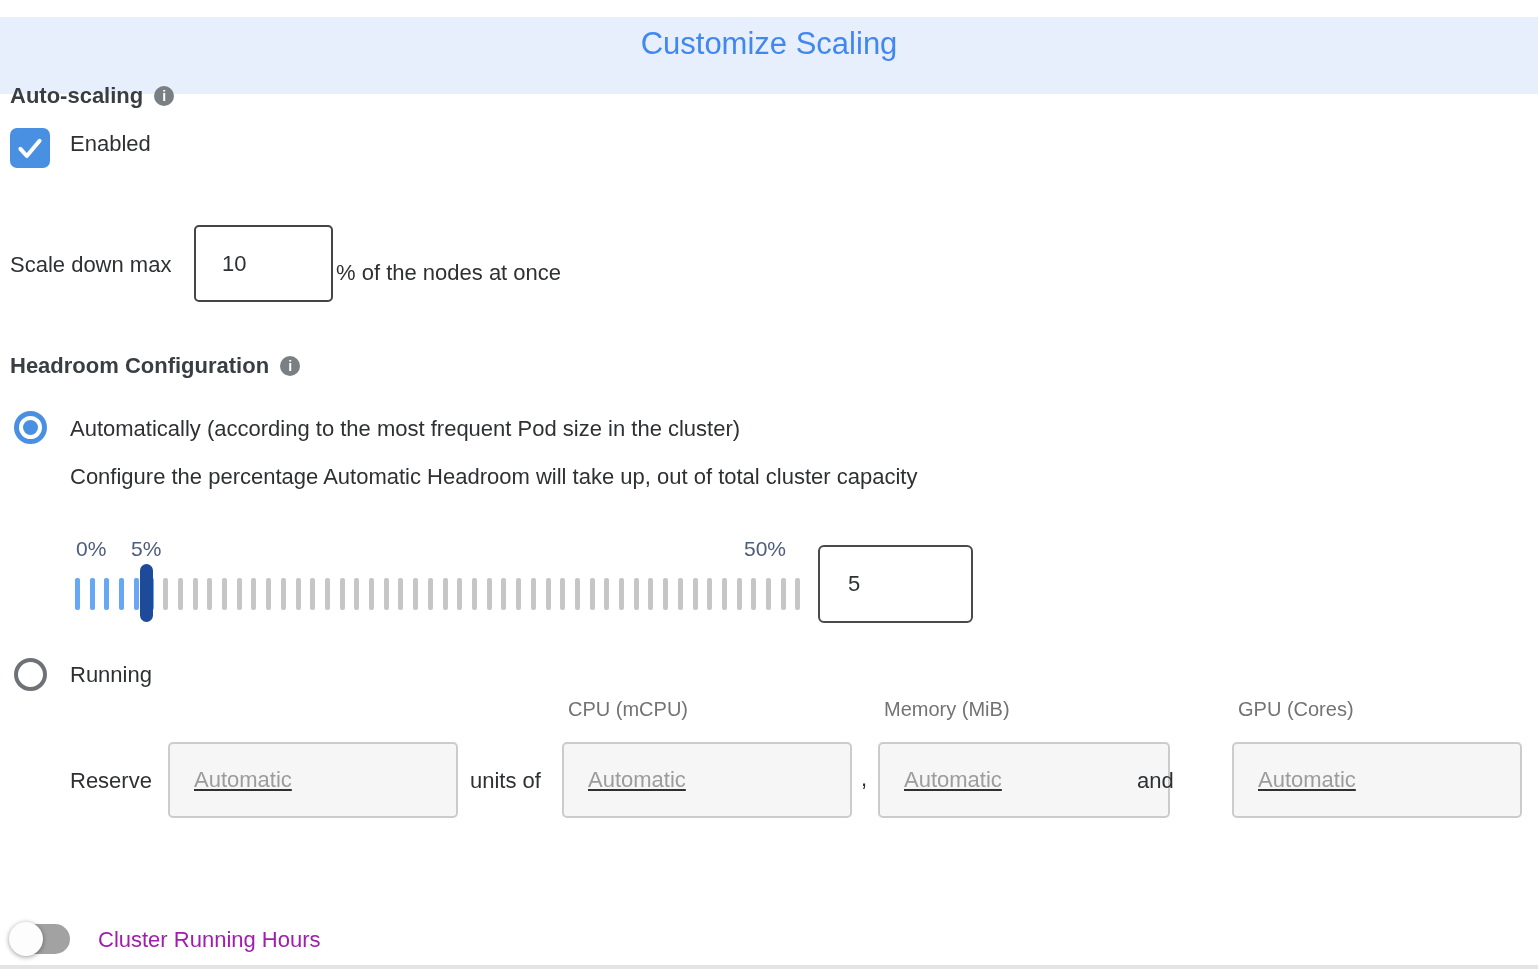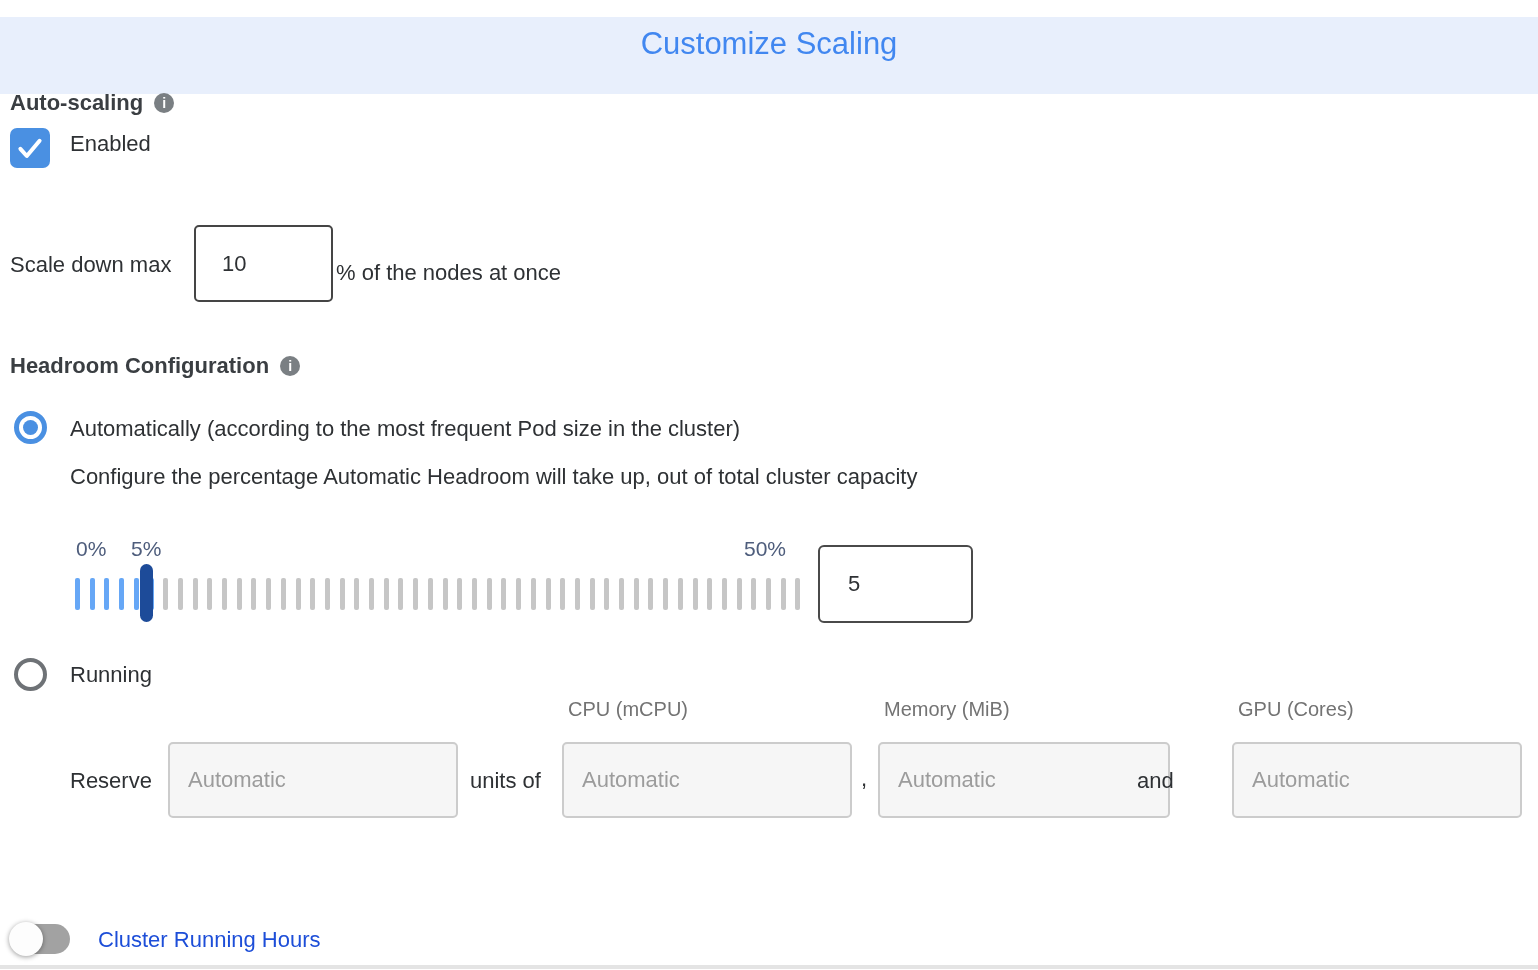--- a/index.html
+++ b/index.html
@@ -6,21 +6,21 @@
   html,body { background:#ffffff; }
   body { font-family:"Liberation Sans","DejaVu Sans",sans-serif; color:#2e3134; }
   #canvas { position:relative; width:1538px; height:970px; background:#ffffff; overflow:hidden; }
 
   
   #header-bar { position:absolute; left:0; top:0; width:1538px; height:77px; background:#e8effc; display:flex; justify-content:center;margin-top:17px; }
   #page-title { margin-top:9px; font-size:31px; color:#4187f0; }
 
   
   .section-label { position:absolute; display:flex; align-items:center; gap:11px; font-weight:bold; font-size:22px; color:#3a3e42; }
-  #autoscaling-label { left:10px; top:90px; }
+  #autoscaling-label { left:10px; top:83px; }
   #headroom-label { left:10px; top:353px;justify-content:flex-end; }
   .info-icon { width:20px; height:20px; border-radius:50%; background:#7a7f83; color:#ffffff; font-size:14px; font-weight:bold; display:flex; align-items:center; justify-content:center; }
 
   .text { position:absolute; font-size:22px; color:#2e3134; white-space:nowrap; }
 
   
   #enabled-checkbox { position:absolute; left:10px; top:128px; width:40px; height:40px; background:#4a90e2; border-radius:7px; display:flex; align-items:center; justify-content:center; }
   #enabled-label { left:70px; top:131px; }
 
   
@@ -49,34 +49,34 @@
   .tick-blue { background:#66a7f6; }
   #slider-handle { position:absolute; left:140px; top:564px; width:13px; height:58px; border-radius:7px; background:#1d4b99; }
   #headroom-input { position:absolute; left:818px; top:545px; width:155px; height:78px; border:2px solid #4a4a4a; border-radius:6px; background:#fff; font-size:22px; padding-left:28px; color:#2e3134; font-family:inherit; }
 
   
   .col-header { position:absolute; top:698px; font-size:20px; color:#737373; white-space:nowrap; }
   #col-cpu { left:568px; }
   #col-mem { left:884px; }
   #col-gpu { left:1238px; }
   #reserve-label { left:70px; top:768px; }
-  .auto-input { position:absolute; top:742px; height:76px; background:#f6f6f6; border:2px solid #cccccc; border-radius:5px; font-size:22px; padding-left:18px; color:#2e3134; font-family:inherit; }
+  .auto-input { position:absolute; top:742px; height:76px; background:#f6f6f6; border:2px solid #cccccc; border-radius:5px; font-size:22px; padding-left:24px; color:#2e3134; font-family:inherit;text-decoration:underline; }
   .auto-input::placeholder { color:#9c9c9c; opacity:1; }
   #reserve-input { left:168px; width:290px; }
   #units-of-label { left:470px; top:768px; }
   #cpu-input { left:562px; width:290px; }
   #comma-separator { left:861px; top:766px; }
   #memory-input { left:878px; width:292px; }
   #and-label { left:1137px; top:768px;text-align:right; }
   #gpu-input { left:1232px; width:290px; }
 
   
   #crh-toggle { position:absolute; left:13px; top:924px; width:57px; height:30px; border-radius:15px; background:#a2a2a2; }
   #crh-knob { position:absolute; left:-4px; top:-2px; width:34px; height:34px; border-radius:50%; background:#fdfdfd; box-shadow:0 1px 5px rgba(0,0,0,0.4); }
-  #crh-label { left:98px; top:927px; color:#1d4ed8; }
+  #crh-label { left:98px; top:927px; color:#a21caf; }
 
   #bottom-divider { position:absolute; left:0; top:965px; width:1538px; height:4px; background:#e4e4e4; }
 </style>
 </head>
 <body>
 
 <div id="canvas">
 
   <div id="header-bar">
     <div id="page-title">Customize Scaling</div>

